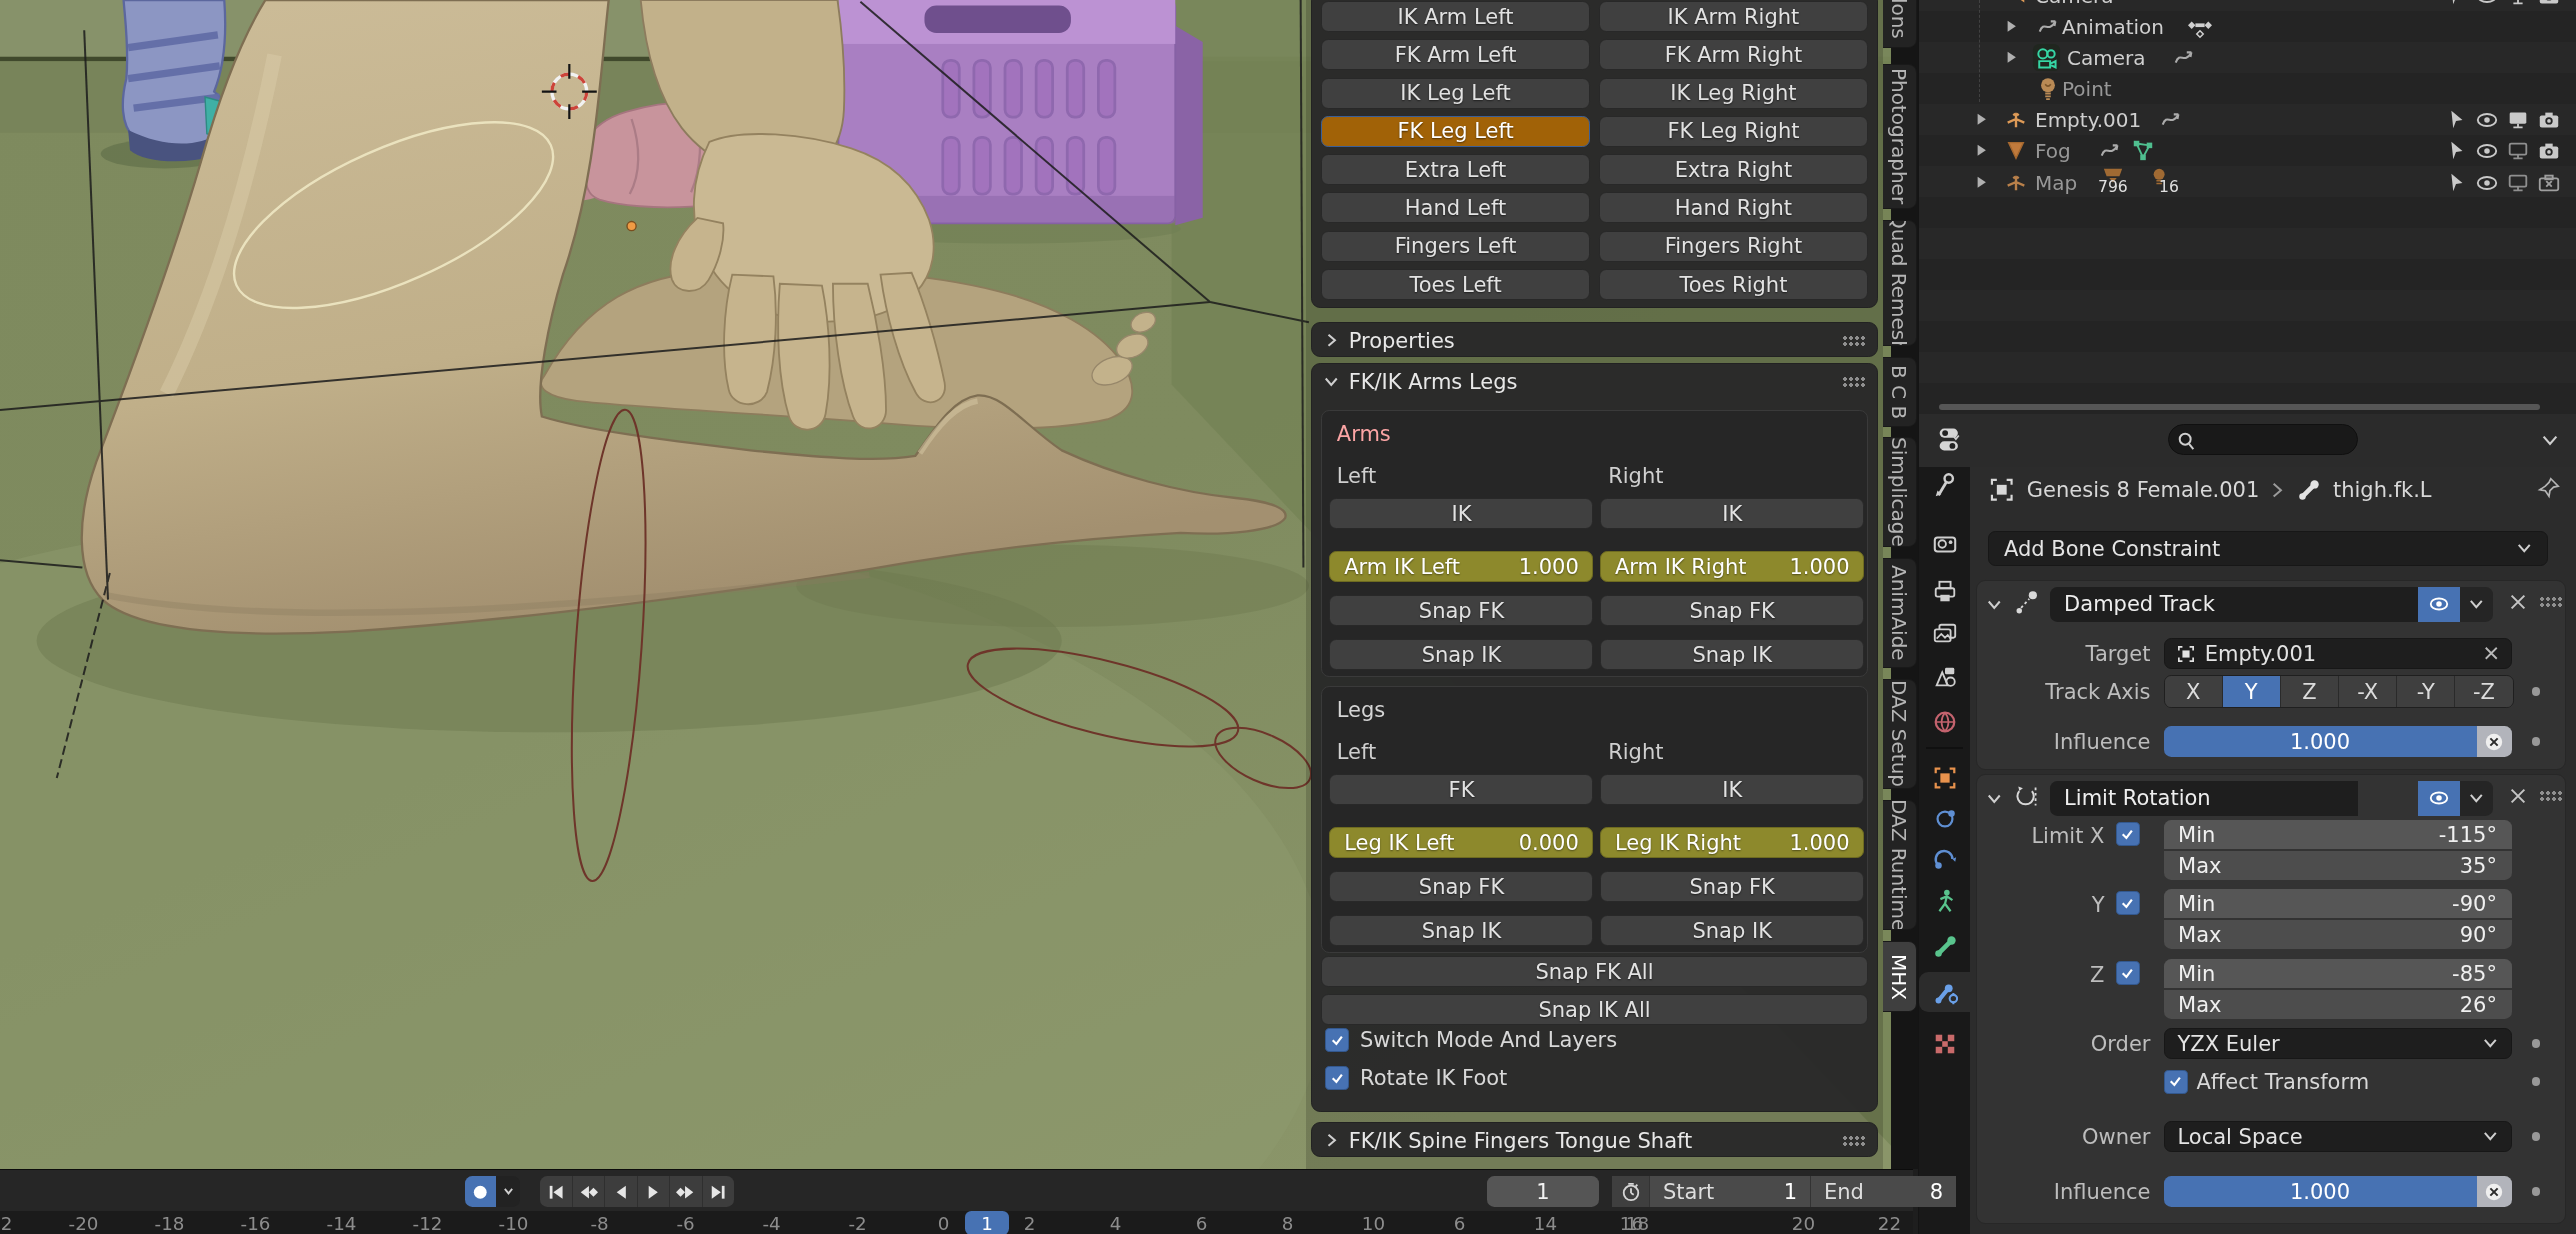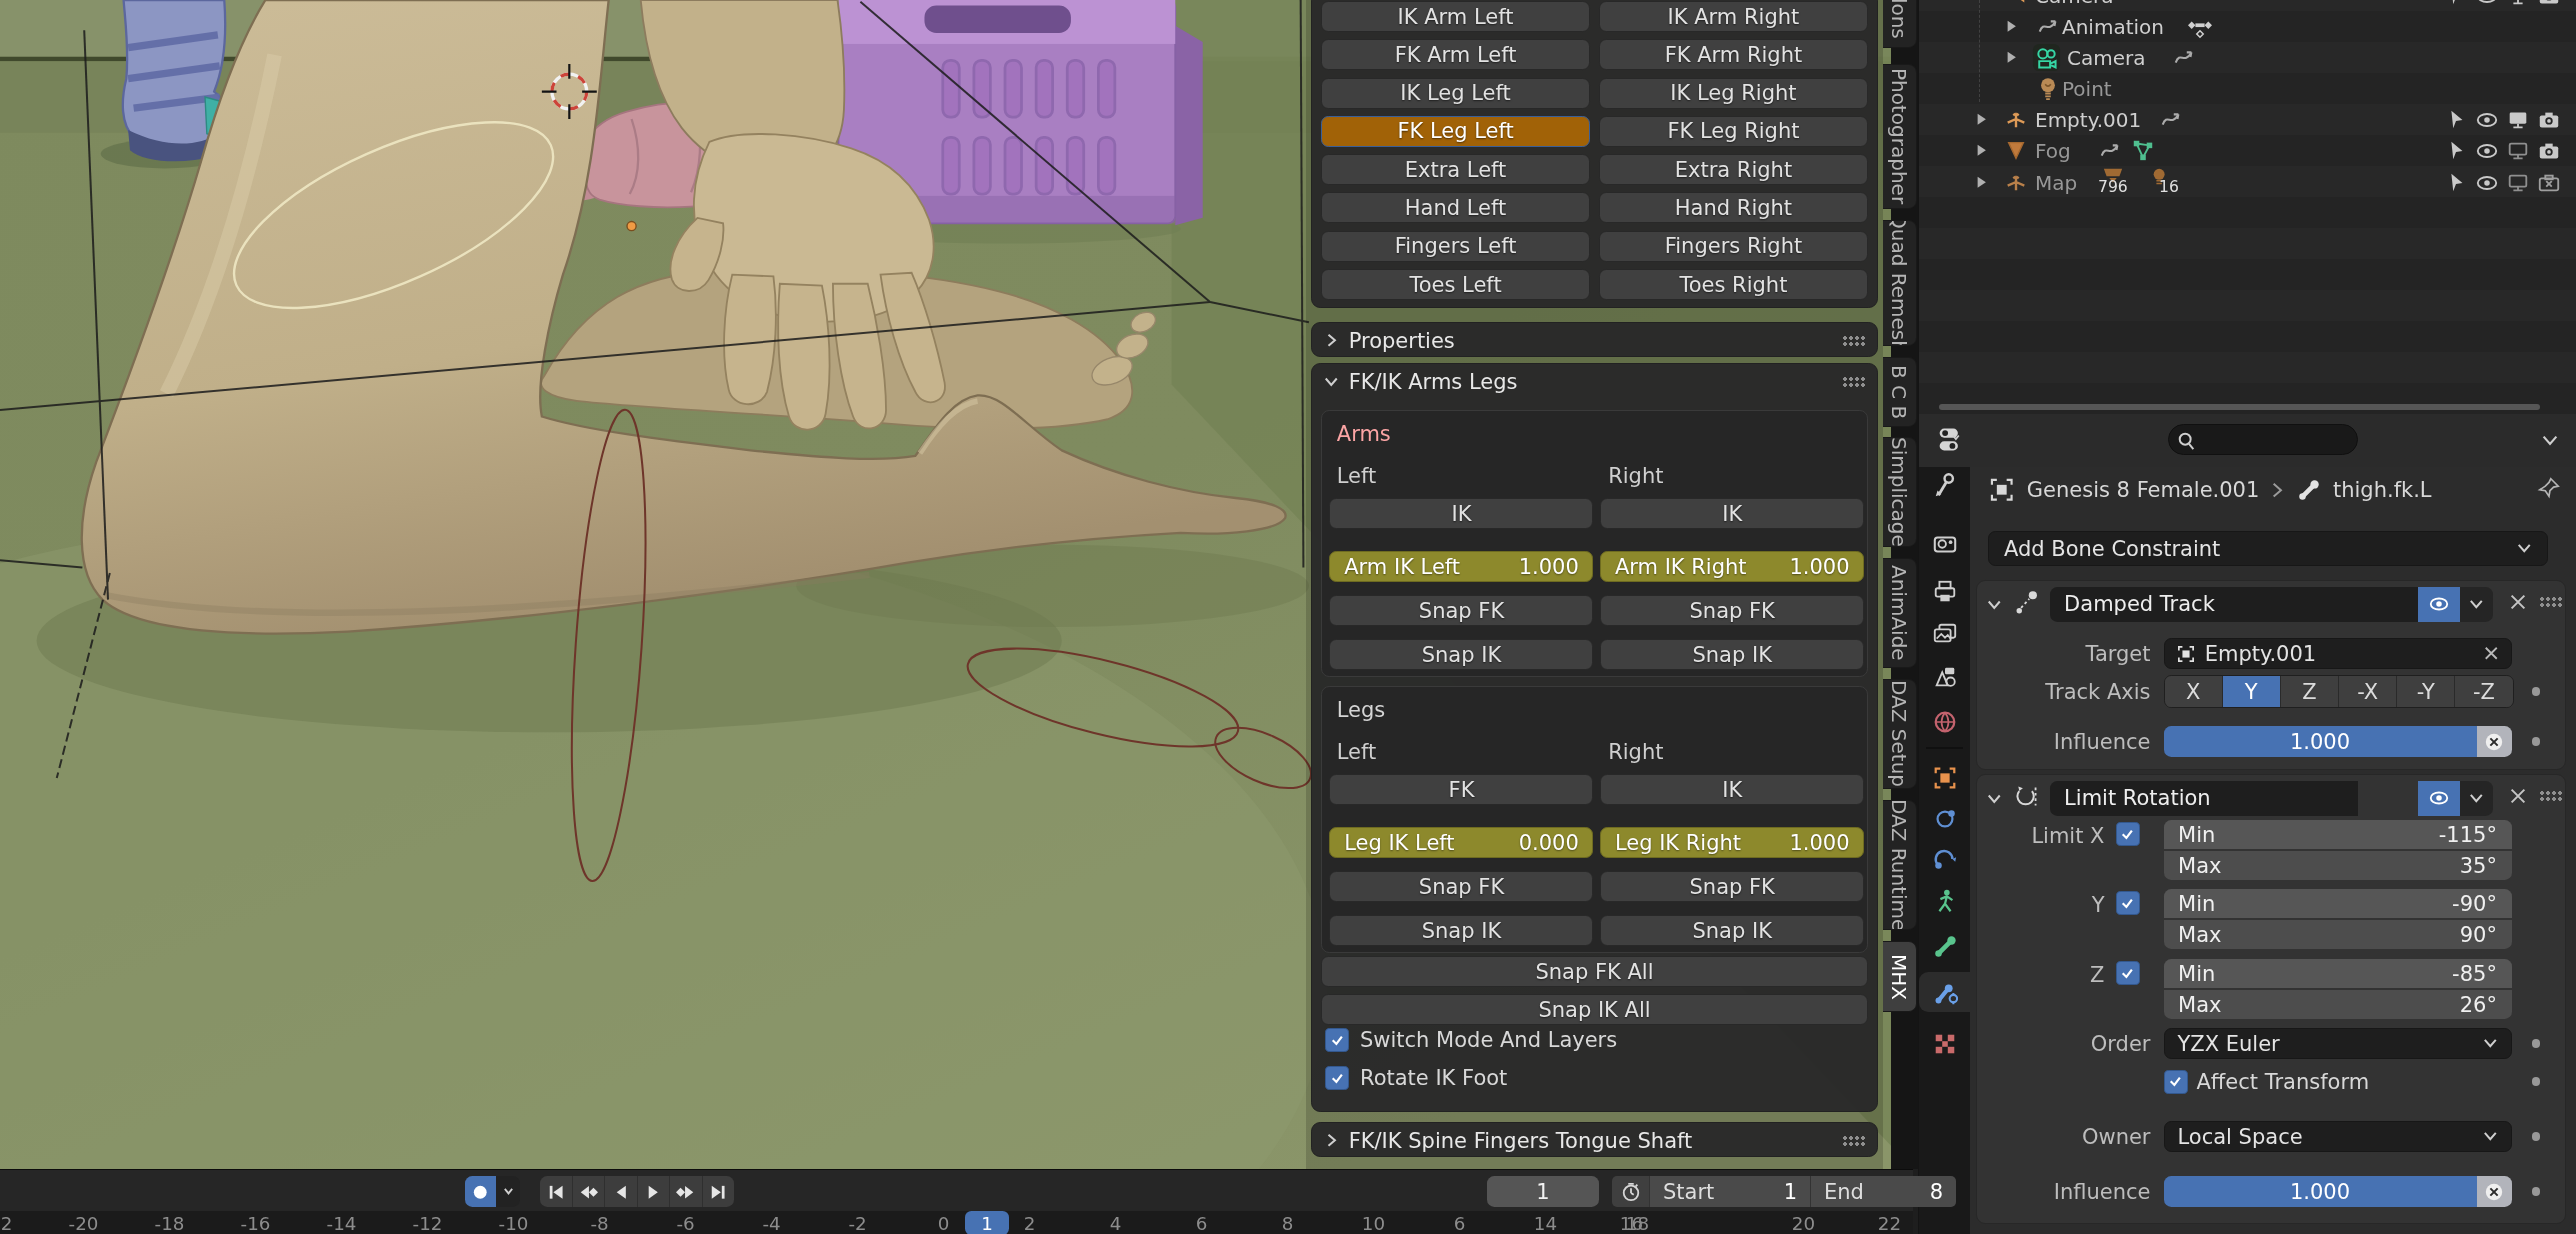--- a/index.html
+++ b/index.html
@@ -967,21 +967,21 @@
             <path d="M3,2 L13,9 L3,16 Z" fill="#e6e6e6"></path>
             <rect x="14" y="2" width="3" height="14" fill="#e6e6e6"></rect>
           </svg>
         </div>
     </div>
 
     <div class="tfield" style="left:1487px;width:112px;">
       <span>1</span>
     </div>
 
-    <div class="abs" style="left:1612px;top:6.4px;height:31px;display:flex;border-radius:5px;overflow:hidden;">
+    <div class="abs" style="left:1612px;top:6.4px;height:31px;display:flex;border-radius:0;overflow:hidden;">
       <div style="width:37px;background:#3f3f3f;display:flex;align-items:center;justify-content:center;border-right:0.9px solid #333;">
         <svg width="20" height="20" viewBox="0 0 22 22">
             <circle cx="11" cy="12" r="8" fill="none" stroke="#d6d6d6" stroke-width="2"></circle>
             <path d="M11,12 L11,7 M11,12 l3,2 M8,2 h6 M16,5 l2,-2" stroke="#d6d6d6" stroke-width="2" fill="none"></path>
           </svg>
       </div>
       <div class="segfield" style="width:134px;border-right:0.9px solid #333;">
         <span class="sl">Start</span>
         <span>1</span>
       </div>

